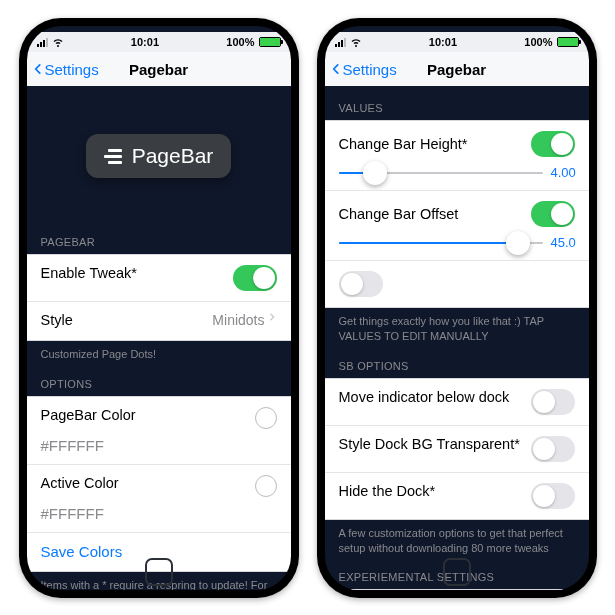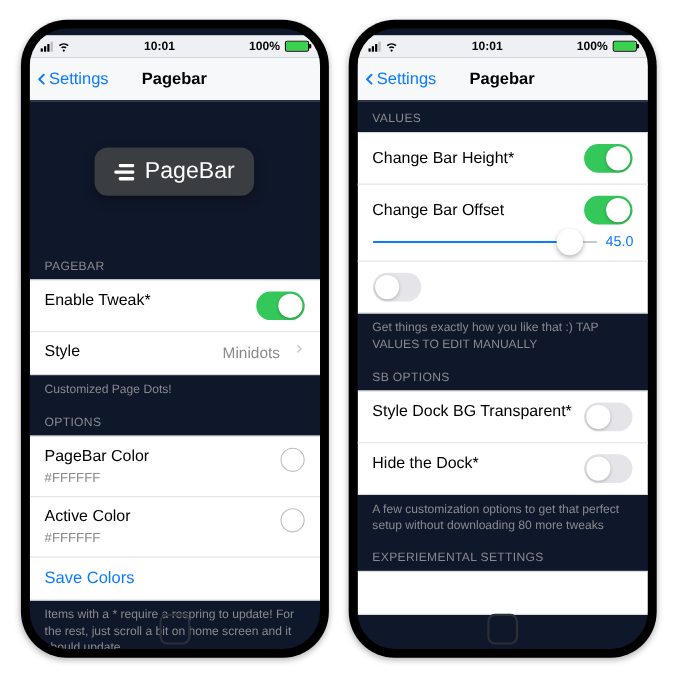--- a/index.html
+++ b/index.html
@@ -13,36 +13,36 @@
 .status .left, .status .right { display: flex; align-items: center; gap: 4px; }
 .bars { display: inline-flex; gap: 1px; align-items: flex-end; }
 .bars i { width: 2px; background: #000; display: block; }
 .bars i:nth-child(1){height:3px}.bars i:nth-child(2){height:5px}.bars i:nth-child(3){height:7px}.bars i:nth-child(4){height:9px;background:#bbb}
 .wifi { width: 12px; height: 12px; }
 .battery { width: 22px; height: 10px; border: 1px solid #000; border-radius: 2px; position: relative; }
 .battery::after { content:''; position:absolute; right:-3px; top:2px; width:2px; height:4px; background:#000; border-radius:0 1px 1px 0; }
 .battery i { display:block; height:100%; width: 100%; background:#3ad24d; border-radius:1px; }
 
 
-.nav { height: 40px; background: #f7f8fa; border-bottom: 1px solid #0f172a; display: flex; align-items: center; position: relative; }
+.nav { height: 40px; background: #f7f8fa; border-bottom: 6px solid #0f172a; display: flex; align-items: center; position: relative; }
 .back { display: flex; align-items: center; color: #0a7aff; font-size: 15px; padding-left: 4px; gap: 0px; }
 .chev { width: 14px; height: 14px; }
 .nav-title { position: absolute; left: 0; right: 0; text-align: center; font-size: 15px; font-weight: 600; pointer-events: none; }
 
 
 .content { flex: 1; overflow: hidden; font-size: 14px; color: #000; }
 
 .group-label { font-size: 11px; color: #8a8a8e; padding: 16px 14px 6px; letter-spacing: .3px; text-transform: uppercase; }
 .footer { font-size: 11px; color: #8a8a8e; padding: 7px 14px 10px; line-height: 1.35; }
 
 .cell { background: #fff; border-top: 1px solid #d8d8dc; border-bottom: 1px solid #d8d8dc; padding: 10px 14px; display: flex; align-items: flex-start; justify-content: space-between; min-height: 40px; margin-bottom: -1px; position: relative; }
 .cell + .cell { border-top: 1px solid #e5e5e9; }
 .cell .label { flex: 1; font-size: 14.5px; }
-.cell .sub { font-size: 12px; color: #8a8a8e; margin-top: 4px; }
-.cell .detail { color: #8a8a8e; font-size: 14px; margin-right: 12px; }
+.cell .sub { font-size: 15px; color: #8a8a8e; margin-top: 14px; }
+.cell .detail { color: #8a8a8e; font-size: 14px; margin-right: 2px; }
 .cell-stack { flex-direction: column; align-items: stretch; }
 .cell-stack .row1 { display: flex; justify-content: space-between; align-items: center; gap: 32px; }
 
 .chev-r { width: 10px; height: 10px; }
 
 
 .toggle { width: 44px; height: 26px; border-radius: 13px; position: relative; background: #e5e5e9; flex-shrink: 0; }
 .toggle.on { background: #34c759; }
 .toggle::after { content:''; position:absolute; width:22px; height:22px; background:#fff; border-radius:50%; top:2px; left:2px; box-shadow:0 1px 3px rgba(0,0,0,.25); transition:.15s; }
 .toggle.on::after { left: 20px; }
@@ -190,20 +190,27 @@
     </div>
 
     <div class="content">
       <div class="group-label" style="padding-top:10px">VALUES</div>
 
       <div class="cell cell-stack">
         <div class="row1">
           <span class="label">Change Bar Height*</span>
           <span class="toggle on"></span>
         </div>
+        <div class="slider">
+          <div class="track">
+              <div class="fill" style="width:18%"></div>
+              <div class="thumb" style="left:18%"></div>
+            </div>
+          <span class="sval">4.00</span>
+        </div>
       </div>
 
       <div class="cell cell-stack">
         <div class="row1">
           <span class="label">Change Bar Offset</span>
           <span class="toggle on"></span>
         </div>
         <div class="slider">
           <div class="track">
               <div class="fill" style="width:88%"></div>
@@ -213,20 +220,24 @@
         </div>
       </div>
 
       <div class="cell">
         <span class="toggle"></span>
       </div>
       <div class="footer">Get things exactly how you like that :) TAP VALUES TO EDIT MANUALLY</div>
 
       <div class="group-label short">SB OPTIONS</div>
       <div class="cell">
+        <span class="label">Move indicator below dock</span>
+        <span class="toggle"></span>
+      </div>
+      <div class="cell">
         <span class="label">Style Dock BG Transparent*</span>
         <span class="toggle"></span>
       </div>
       <div class="cell">
         <span class="label">Hide the Dock*</span>
         <span class="toggle"></span>
       </div>
       <div class="footer">A few customization options to get that perfect setup without downloading 80 more tweaks</div>
 
       <div class="group-label short">EXPERIEMENTAL SETTINGS</div>

